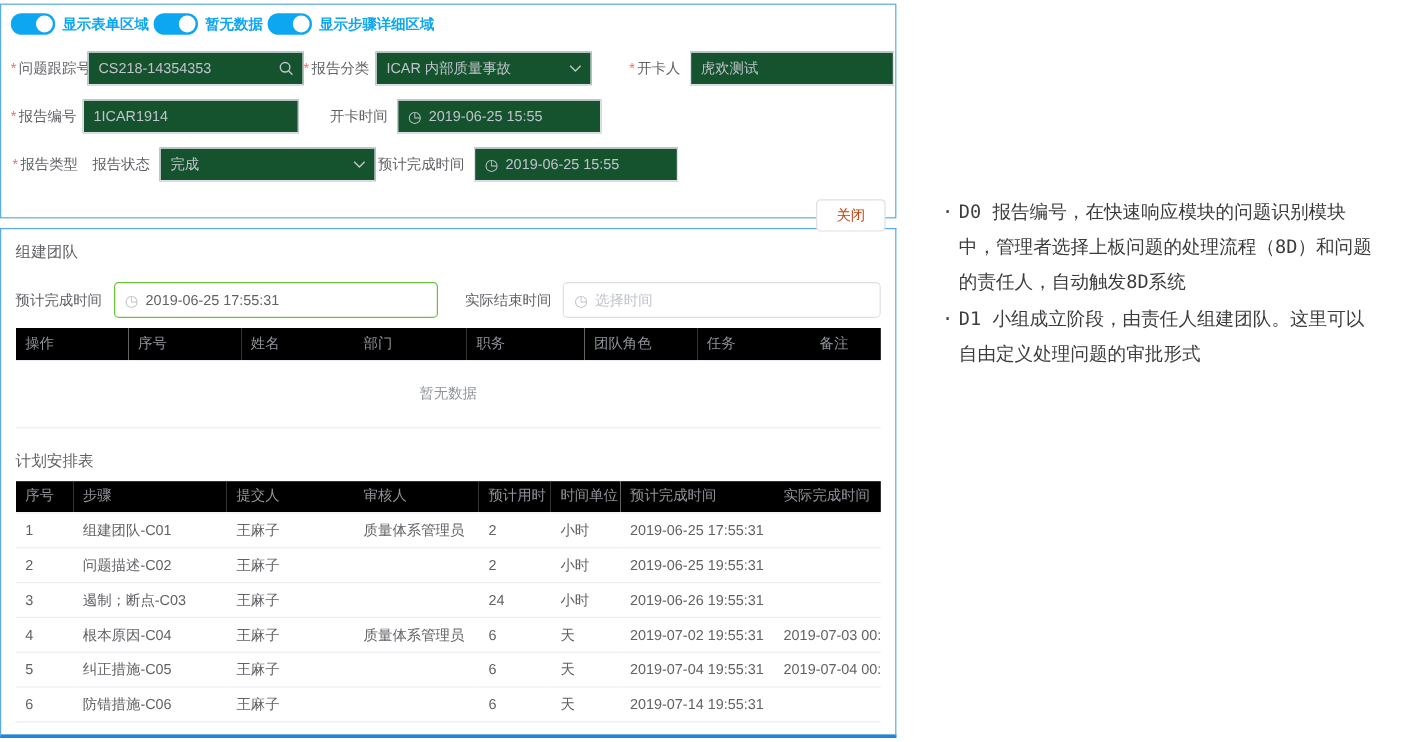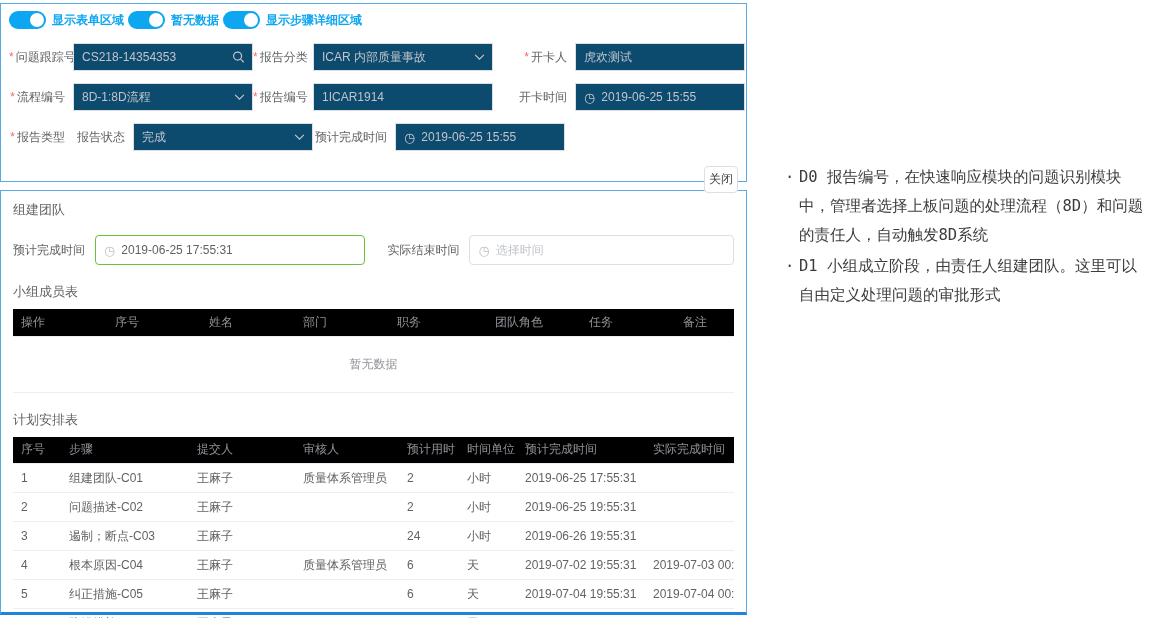--- a/index.html
+++ b/index.html
@@ -28,31 +28,31 @@
             width:14px; height:14px; border-radius:50%; background:#fff; }
   .toggle-label { color:#0ca6f1; font-weight:700; font-size:12px; margin:0 4px 0 6px; }
 
   
   .form-row { display:flex; align-items:center; margin-top:12px; }
   .fld { display:flex; align-items:center; }
   .fld-label { text-align:right; padding-right:8px; color:#606266; white-space:nowrap; }
   .req::before { content:"*"; color:#f56c6c; margin-right:2px; }
   .w-l1 { width:64px; } .w-l2 { width:60px; } .w-l3 { width:82px; }
   .input { position:relative; height:28px; border:1px solid #dcdfe6; border-radius:0;
-           background:#0c4a6e; display:flex; align-items:center; padding:0 8px;
+           background:#14532d; display:flex; align-items:center; padding:0 8px;
            overflow:hidden; white-space:nowrap; }
   .input .val { color:#c0c4cc; }
   .w-i1 { width:180px; } .w-i2 { width:180px; } .w-i3 { width:170px; }
   .icon-right { position:absolute; right:7px; top:50%; transform:translateY(-50%);
                 color:#c0c4cc; display:flex; }
   .with-clock { padding-left:8px; }
   .clock { color:#c0c4cc; margin-right:6px; font-size:13px; line-height:1; }
   .btn-row { display:flex; justify-content:flex-end; margin-top:15px; }
-  .btn { height:27px; padding:0 4px; background:#fff; border:1px solid #dcdfe6;
-         border-radius:4px; color:#404040; font-size:12px; cursor:pointer;
+  .btn { height:27px; padding:0 16px; background:#fff; border:1px solid #dcdfe6;
+         border-radius:4px; color:#c2410c; font-size:12px; cursor:pointer;
          font-family:inherit; }
 
   
   .sec-title { font-size:13px; color:#606266; }
   .team-time-row { display:flex; align-items:center; margin-top:16px; }
   .time-label { white-space:nowrap; padding-right:10px; color:#606266; }
   .input-green { border:1px solid #67c23a; background:#fff; height:30px; width:272px;
                  border-radius:4px; }
   .input-green .val { color:#606266; }
   .input-plain { background:#fff; height:30px; width:266px; border-radius:4px; }
@@ -128,31 +128,20 @@
         <div class="fld">
           <span class="fld-label w-l3 req">开卡人</span>
           <div class="input w-i3">
             <span class="val">虎欢测试</span>
           </div>
         </div>
       </div>
 
       <div class="form-row">
         <div class="fld">
-          <span class="fld-label w-l1 req">流程编号</span>
-          <div class="input w-i1">
-            <span class="val">8D-1:8D流程</span>
-            <span class="icon-right">
-              <svg width="11" height="7" viewBox="0 0 12 8">
-                  <polyline points="1,1.5 6,6.5 11,1.5" fill="none" stroke="#c0c4cc" stroke-width="1.4"></polyline>
-                </svg>
-            </span>
-          </div>
-        </div>
-        <div class="fld">
           <span class="fld-label w-l2 req">报告编号</span>
           <div class="input w-i2">
             <span class="val">1ICAR1914</span>
           </div>
         </div>
         <div class="fld">
           <span class="fld-label w-l3">开卡时间</span>
           <div class="input w-i3 with-clock">
             <span class="clock">◷</span>
             <span class="val">2019-06-25 15:55</span>
@@ -199,21 +188,20 @@
           <span class="val">2019-06-25 17:55:31</span>
         </div>
         <span class="gap"></span>
         <span class="time-label">实际结束时间</span>
         <div class="input input-plain with-clock">
           <span class="clock">◷</span>
           <span class="val">选择时间</span>
         </div>
       </div>
 
-      <div class="sec-label">小组成员表</div>
       <div class="tbl-wrap">
         <table>
           <colgroup>
             <col style="width:94px">
               <col style="width:94px">
               <col style="width:94px">
               <col style="width:94px">
             <col style="width:98px">
               <col style="width:94px">
               <col style="width:94px">

